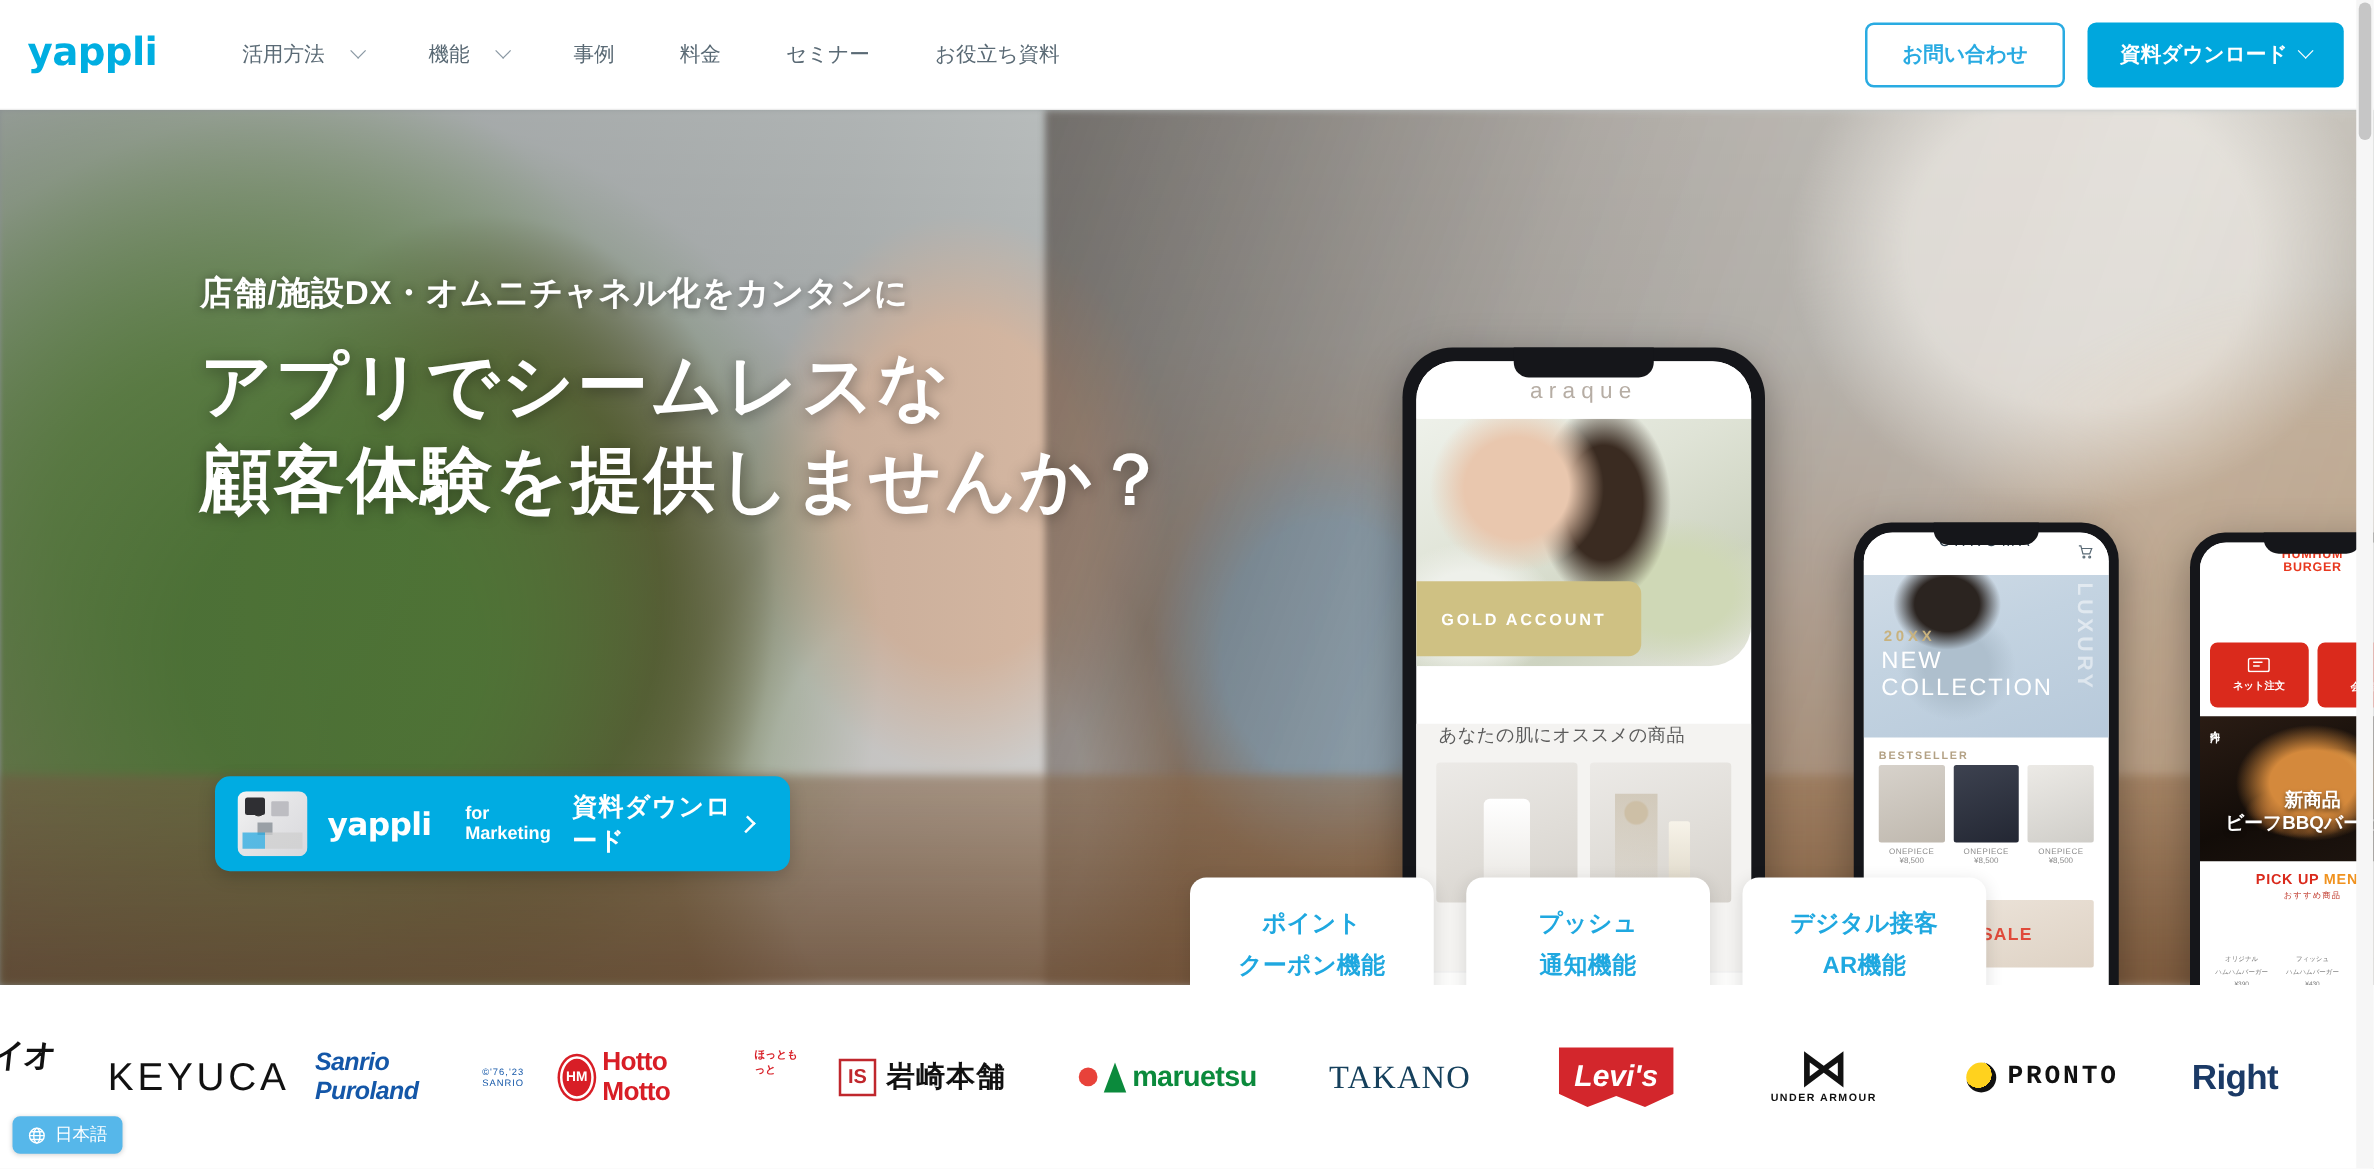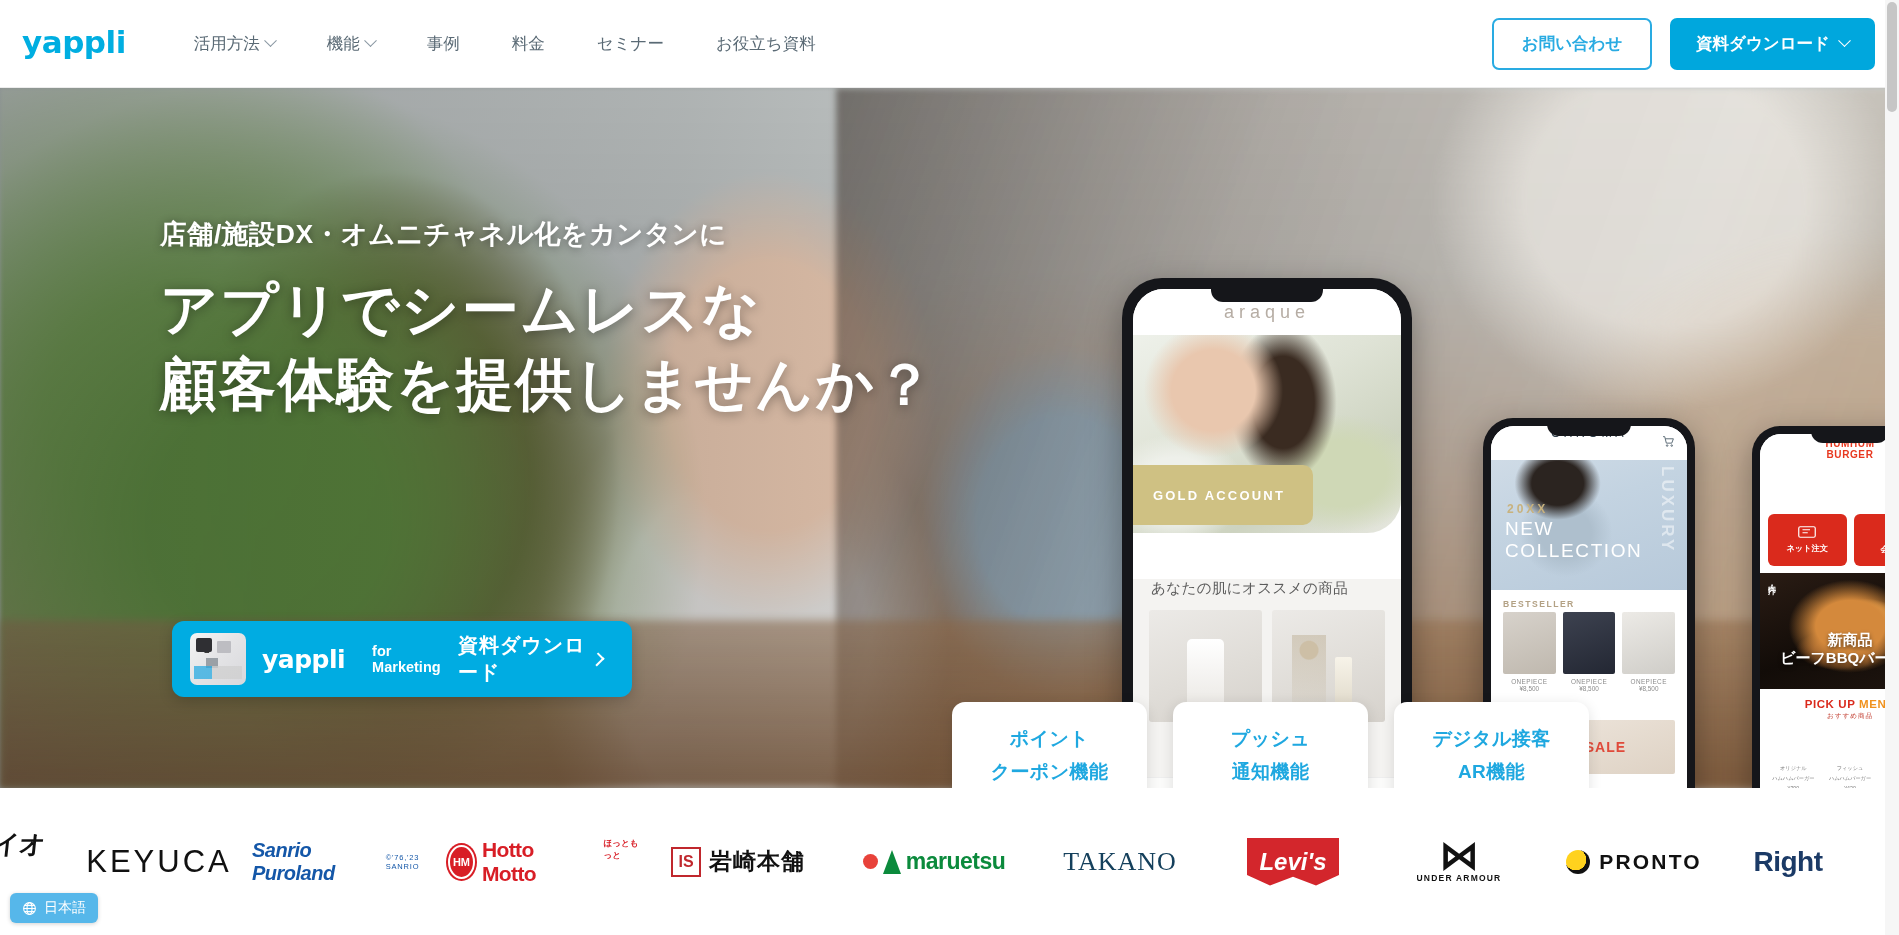--- a/index.html
+++ b/index.html
@@ -17,21 +17,21 @@
     background:#ffffff; display:flex; align-items:center;
     border-bottom:1px solid #ececec; z-index:40;
   }
   .logo {
     margin-left:22px; font-size:31px; font-weight:700; letter-spacing:-0.5px;
     color:#00AEE1; line-height:1; font-family:"DejaVu Sans", sans-serif;
     position:relative; top:-1px;
   }
   .nav { display:flex; align-items:center; margin-left:42px; }
   .nav-item {
-    display:flex; align-items:center; gap:6px;
+    display:flex; align-items:center; gap:22px;
     font-size:16.5px; color:#5a6a75; padding:0 26px; white-space:nowrap;
     cursor:pointer; font-weight:400;
   }
   .chev {
     display:inline-block; width:9px; height:9px;
     border-right:1.6px solid #8a98a3; border-bottom:1.6px solid #8a98a3;
     transform:rotate(45deg) translate(-2px,-2px);
   }
   .chev-w { border-color:#ffffff; }
   .header-actions {
@@ -307,21 +307,21 @@
   .mar-t { font-size:23px; font-weight:800; color:#0B8A3C; letter-spacing:-.5px; }
   .takano { font-size:26px; color:#15405C; letter-spacing:1px; font-family:"Liberation Serif", serif; font-weight:400; }
   .levis {
     width:92px; height:48px; background:#D3262C; color:#fff; font-size:24px; font-weight:800;
     display:flex; align-items:center; justify-content:center; font-style:italic;
     clip-path:polygon(0 0,100% 0,100% 78%,75% 100%,50% 82%,25% 100%,0 78%); position:relative;
   }
   .ua-w { display:flex; flex-direction:column; align-items:center; gap:4px; }
   .ua-mark { font-size:40px; color:#111; line-height:.7; font-weight:900; }
   .ua-t { font-size:8.5px; font-weight:700; letter-spacing:1.2px; color:#111; }
-  .pronto-w { display:flex; align-items:center; gap:9px; }
+  .pronto-w { display:flex; align-items:center; gap:9px;font-family:Liberation Mono, monospace; }
   .pronto-sun { width:24px; height:24px; border-radius:50%;
     background:radial-gradient(circle at 40% 40%, #FFD21E 0 52%, #111 53% 100%); }
   .pronto-t { font-size:21px; font-weight:800; letter-spacing:2.2px; color:#111; }
   .right-t { font-size:28px; font-weight:800; color:#1B3A66; letter-spacing:-.5px; }
 
   
   .lang {
     position:absolute; left:10px; bottom:12px; z-index:60;
     background:#56B7EA; color:#fff; border-radius:6px; height:30px;
     display:flex; align-items:center; gap:7px; padding:0 12px; font-size:14px; cursor:pointer;

